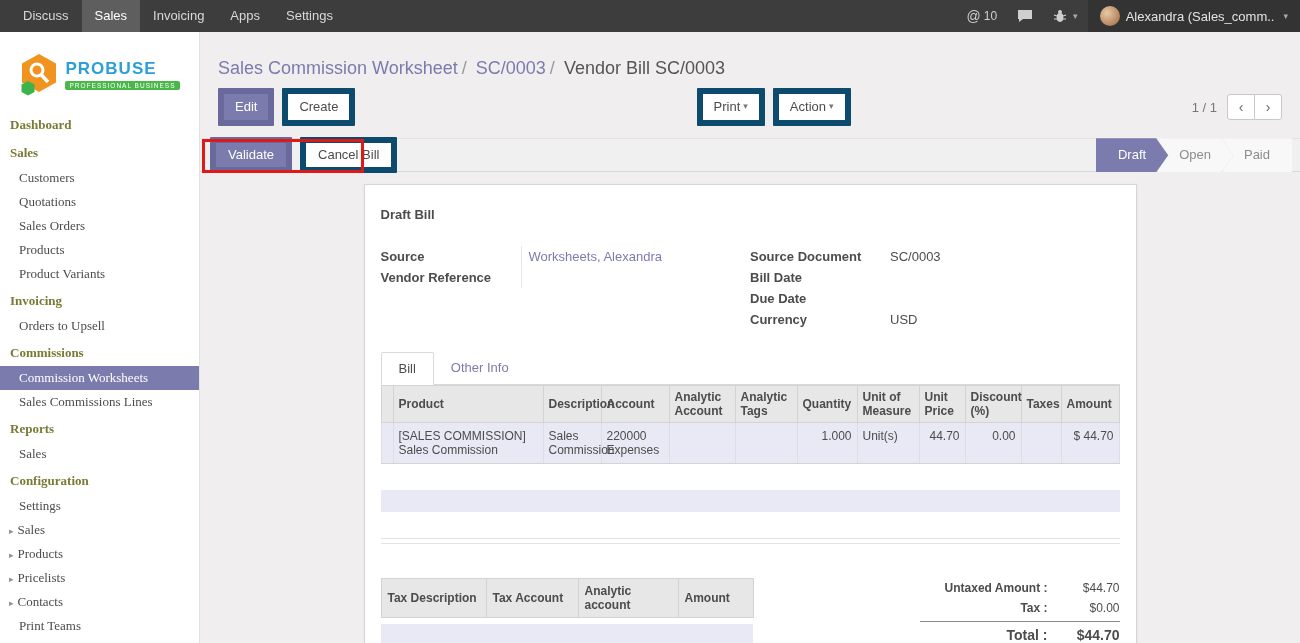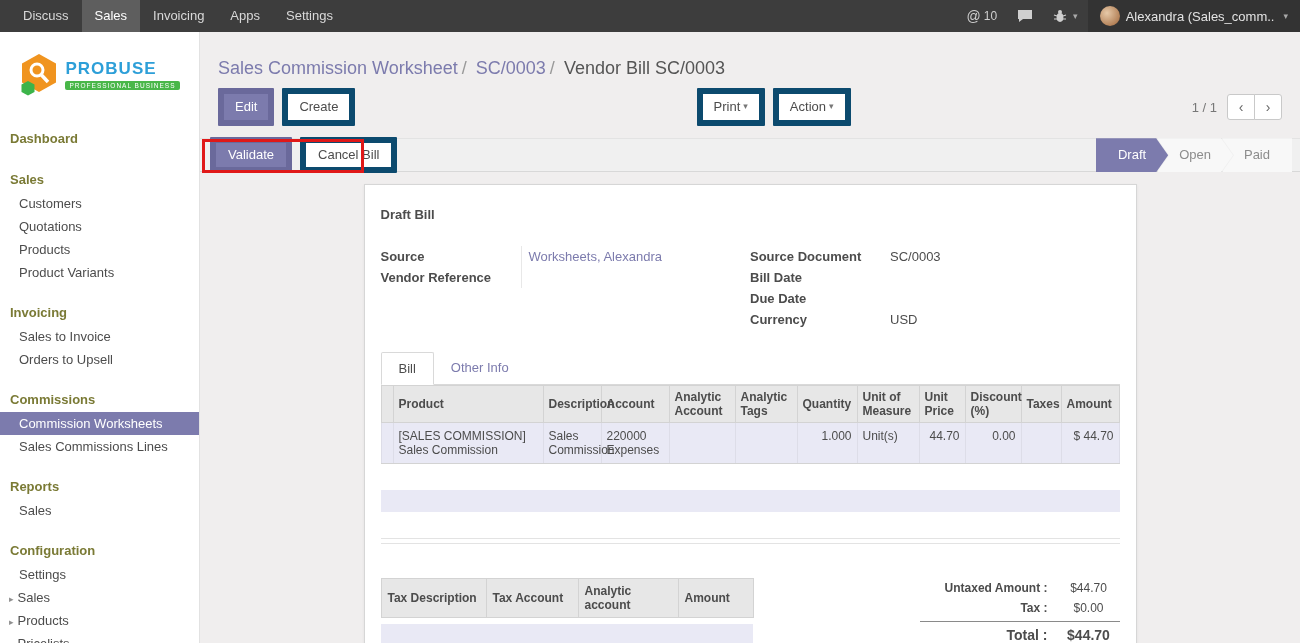--- a/index.html
+++ b/index.html
@@ -23,21 +23,21 @@
   
   .layout { display:flex; height:611px; }
   .sidebar { width:200px; min-width:200px; background:#fff; border-right:1px solid #e2e2e2; overflow:hidden; padding-top:12px; }
   .main { flex:1; overflow:hidden; position:relative; background:#f0eeee; }
 
   
   .logo { display:flex; align-items:center; justify-content:center; gap:6px; padding:8px 0 14px; }
   .logo-text { display:flex; flex-direction:column; }
   .logo-title { font-size:17px; font-weight:bold; color:#2d9fd8; letter-spacing:1px; }
   .logo-sub { background:#49b749; color:#fff; font-size:6.5px; letter-spacing:1px; padding:1px 4px; border-radius:2px; margin-top:2px; text-align:center; }
-  .side-section { margin-top:16px; }
+  .side-section { margin-top:2px;font-family:Liberation Serif, serif; }
   .side-heading { color:#7a7a35; font-weight:bold; font-size:13px; padding:5px 0 5px 10px; cursor:pointer; }
   .side-item { font-size:13px; color:#4c4c4c; padding:4px 0 4px 19px; cursor:pointer; white-space:nowrap; }
   .side-item.selected { background:#7c7bad; color:#fff; }
   .side-item.has-caret { padding-left:9px; }
   .expand-caret { font-size:9px; color:#8f8f8f; margin-right:4px; }
 
   
   .breadcrumb { padding:26px 18px 5px; font-size:18px; color:#555; }
   .bc-link { color:#7c7bad; cursor:pointer; }
   .bc-sep { color:#999; padding:0 4px; }
@@ -94,21 +94,21 @@
   .strip-mid { margin-top:26px; }
   .tax-area { display:flex; margin-top:34px; align-items:flex-start; }
   .tax-col { width:372px; }
   .tax-table { width:372px; font-size:12px; }
   .tax-table th { background:#e7e7e7; border:1px solid #d3d3d3; font-weight:bold; color:#4c4c4c; padding:5px 6px; text-align:left; }
   .tax-strip { margin-top:6px; }
 
   .totals { margin-left:auto; width:200px; font-size:12px; }
   .trow { display:flex; align-items:baseline; padding:3px 0; }
   .tlabel { flex:1; text-align:right; font-weight:bold; padding-right:10px; }
-  .tvalue { width:62px; text-align:center; }
+  .tvalue { width:62px; text-align:right; }
   .trow-tax { border-bottom:1px solid #8a8a8a; padding-bottom:6px; }
   .trow-total { border-bottom:1px solid #8a8a8a; padding:5px 0 6px; }
   .trow-total .tlabel, .trow-total .tvalue { font-size:14px; font-weight:bold; }
 </style>
 </head>
 <body>
 
 <div class="app">
 
   <div class="topbar">
@@ -161,27 +161,27 @@
       </div>
 
       <div class="side-section">
         <div class="side-heading">Dashboard</div>
       </div>
 
       <div class="side-section">
         <div class="side-heading">Sales</div>
         <div class="side-item">Customers</div>
         <div class="side-item">Quotations</div>
+        <div class="side-item">Sales Orders</div>
         <div class="side-item">Products</div>
         <div class="side-item">Product Variants</div>
       </div>
 
       <div class="side-section">
         <div class="side-heading">Invoicing</div>
-        <div class="side-item">Sales to Invoice</div>
         <div class="side-item">Orders to Upsell</div>
       </div>
 
       <div class="side-section">
         <div class="side-heading">Commissions</div>
         <div class="side-item selected">Commission Worksheets</div>
         <div class="side-item">Sales Commissions Lines</div>
       </div>
 
       <div class="side-section">

